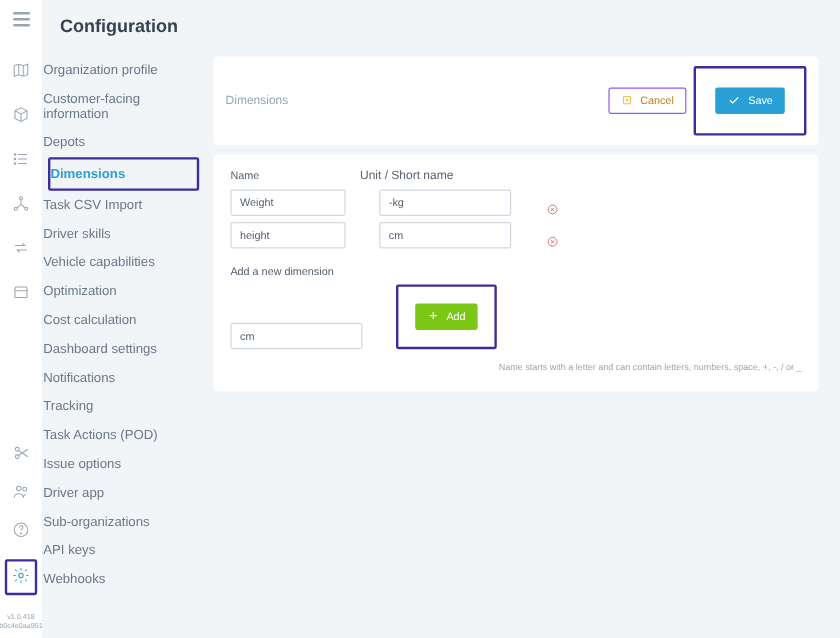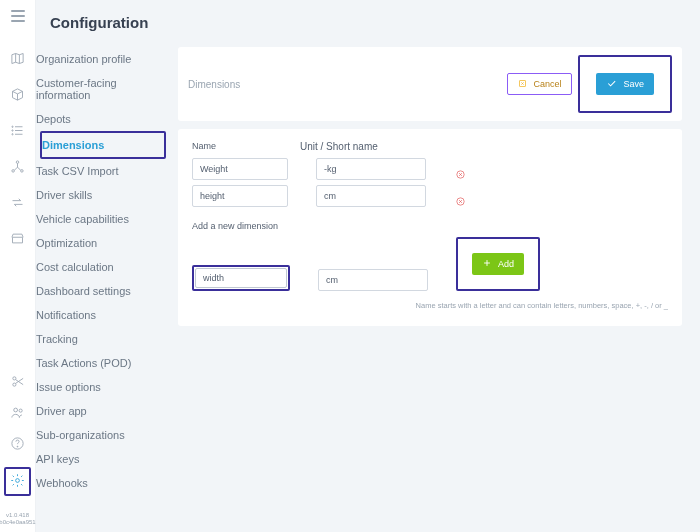--- a/index.html
+++ b/index.html
@@ -204,23 +204,20 @@
             <span class="del">
                 <svg viewBox="0 0 24 24">
                   <circle cx="12" cy="12" r="8" fill="none" stroke="#e25858" stroke-width="1.5"></circle>
                   <path d="M9 9l6 6M15 9l-6 6" stroke="#e25858" stroke-width="1.5"></path>
                 </svg>
               </span>
           </div>
 
           <div class="add-label">Add a new dimension</div>
           <div class="row">
-            <span class="inp-hl">
-              <input class="inp inp-name" style="width: 92px; height: 20px; border: 1px solid rgb(192, 200, 210);" value="width">
-            </span>
             <input class="inp inp-unit" value="cm" style="">
             <span class="add-hl">
               <button class="btn btn-add">
                 <span><svg viewBox="0 0 24 24">
                       <path d="M12 5v14M5 12h14"></path>
                     </svg></span>
                 <span>Add</span>
               </button>
             </span>
           </div>

